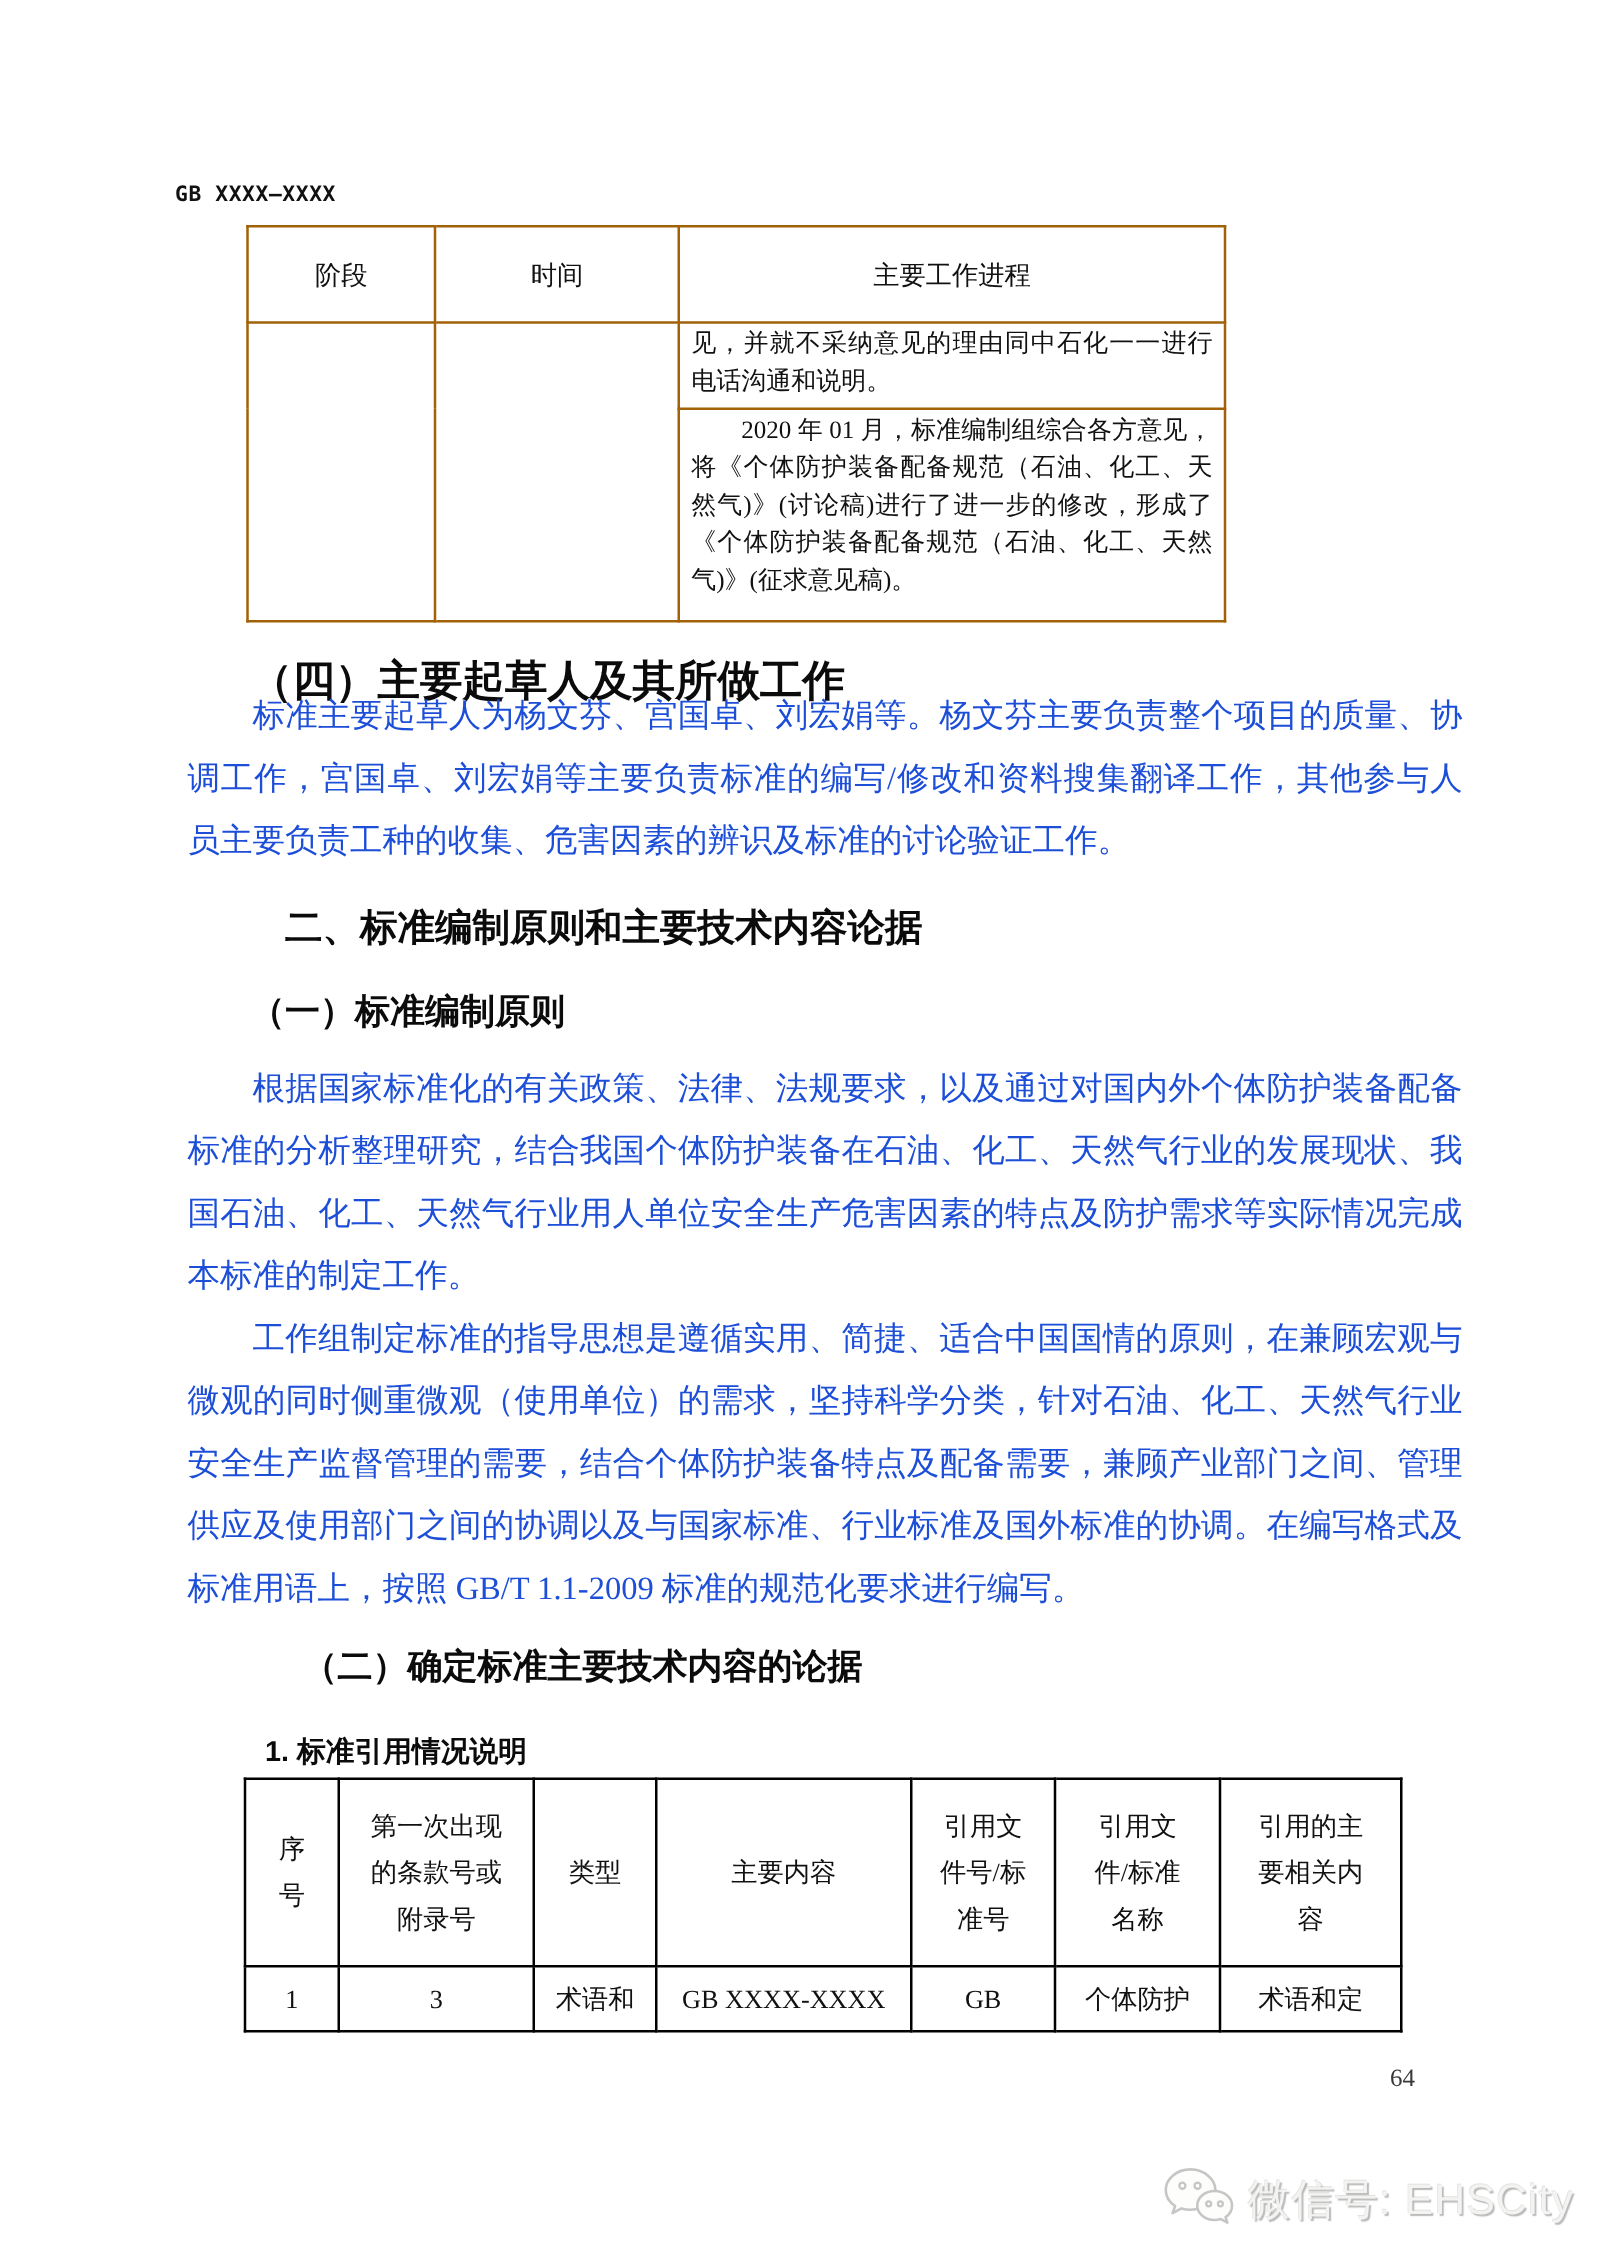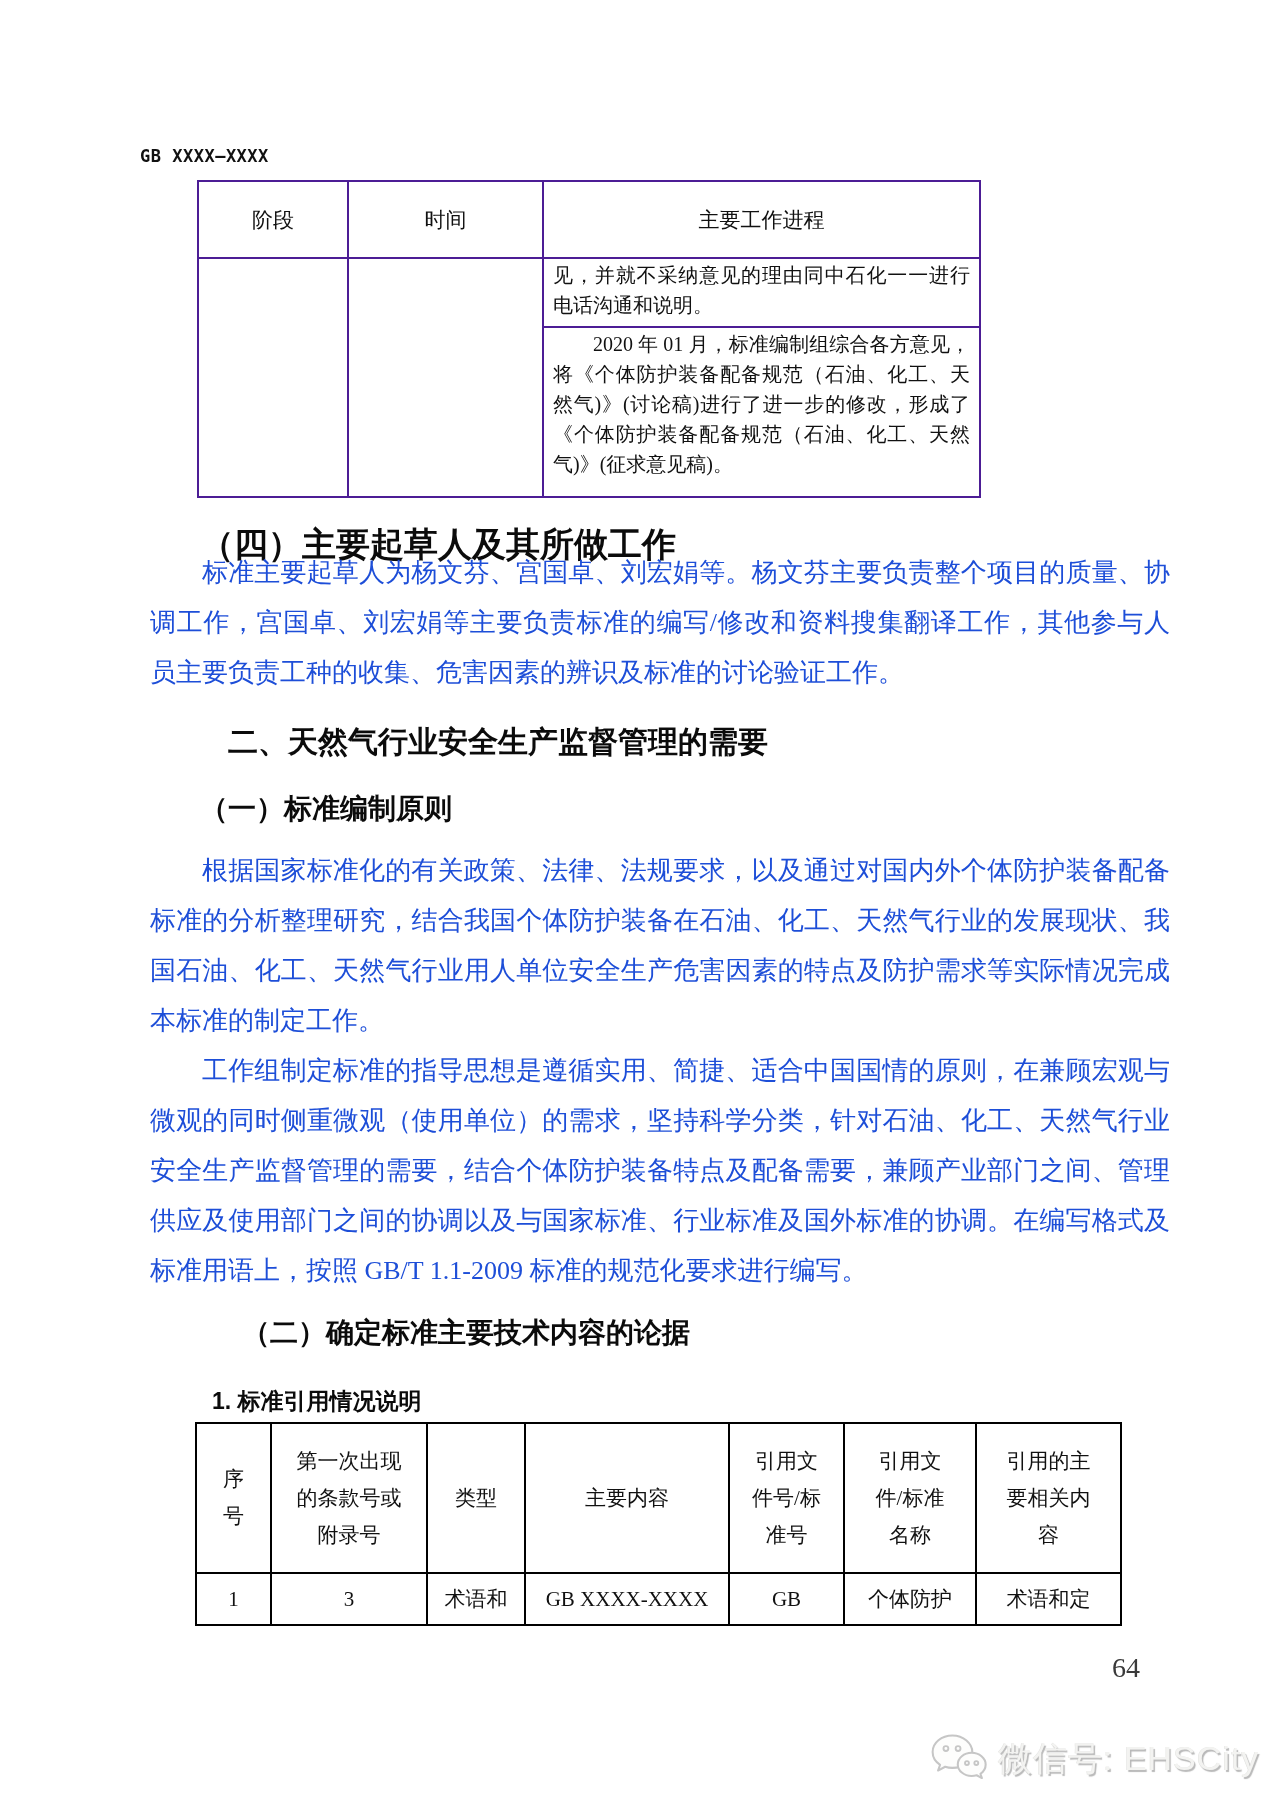--- a/index.html
+++ b/index.html
@@ -6,21 +6,21 @@
   .page{position:relative;width:1280px;height:1810px;background:#ffffff;color:#111;
         font-family:"Liberation Serif","DejaVu Serif",serif;overflow:hidden;}
 
   .gb-code{position:absolute;left:140px;top:146px;
            font-family:"DejaVu Sans Mono",monospace;font-weight:bold;font-size:17px;
            letter-spacing:0.5px;color:#111;}
 
   
   .t1{position:absolute;left:197px;top:180px;width:782px;border-collapse:collapse;
       table-layout:fixed;font-size:21px;color:#111;}
-  .t1 th,.t1 td{border:2px solid #4c1d95;padding:0;}
+  .t1 th,.t1 td{border:2px solid #a16207;padding:0;}
   .t1 th{height:75px;font-weight:normal;text-align:center;vertical-align:middle;}
   .t1 .cell-a{height:67px;vertical-align:top;}
   .t1 .cell-b{height:168px;vertical-align:top;}
   .t1 .prog{padding:1px 9px;line-height:30px;text-align:justify;font-size:20px;}
   .t1 .cell-b .prog{text-indent:2em;}
 
   
   .hd{position:absolute;font-family:"Liberation Sans",sans-serif;font-weight:bold;
       color:#0b0b0b;white-space:nowrap;}
   #h-four{left:200px;top:522px;font-size:34px;text-align:right;}
@@ -38,21 +38,21 @@
 
   
   .t2{position:absolute;left:195px;top:1422px;width:925px;border-collapse:collapse;
       table-layout:fixed;font-size:21px;color:#111;border-radius:11px;}
   .t2 th,.t2 td{border:2px solid #000;overflow:hidden;}
   .t2 th{height:148px;font-weight:normal;text-align:center;vertical-align:middle;
          line-height:37px;padding:0 22px;}
   .t2 td{height:50px;text-align:center;vertical-align:middle;padding:0 4px;white-space:nowrap;}
 
   
-  .pageno{position:absolute;left:1112px;top:1652px;font-size:28px;color:#3a3a3a;}
+  .pageno{position:absolute;left:1112px;top:1652px;font-size:20px;color:#3a3a3a;}
   .wm{position:absolute;left:930px;top:1732px;display:flex;align-items:center;gap:10px;}
   .wm-label{font-family:"Liberation Sans",sans-serif;font-size:34px;color:#f3f3f1;
             text-shadow:1.5px 1.5px 1px #b9b9b9, -0.5px -0.5px 0 #e2e2e0;
             letter-spacing:1px;white-space:nowrap;}
 </style>
 </head>
 <body>
 
 <div class="page">
 
@@ -82,21 +82,21 @@
         <div class="prog">2020 年 01 月，标准编制组综合各方意见，将《个体防护装备配备规范（石油、化工、天然气)》(讨论稿)进行了进一步的修改，形成了《个体防护装备配备规范（石油、化工、天然气)》(征求意见稿)。</div>
       </td>
     </tr>
   </tbody>
     </table>
 
   <div class="hd" id="h-four">（四）主要起草人及其所做工作</div>
 
   <div class="para" id="p1">标准主要起草人为杨文芬、宫国卓、刘宏娟等。杨文芬主要负责整个项目的质量、协调工作，宫国卓、刘宏娟等主要负责标准的编写/修改和资料搜集翻译工作，其他参与人员主要负责工种的收集、危害因素的辨识及标准的讨论验证工作。</div>
 
-  <div class="hd" id="h-two-main">二、天然气行业安全生产监督管理的需要</div>
+  <div class="hd" id="h-two-main">二、标准编制原则和主要技术内容论据</div>
 
   <div class="hd" id="h-one">（一）标准编制原则</div>
 
   <div class="para" id="p2">根据国家标准化的有关政策、法律、法规要求，以及通过对国内外个体防护装备配备标准的分析整理研究，结合我国个体防护装备在石油、化工、天然气行业的发展现状、我国石油、化工、天然气行业用人单位安全生产危害因素的特点及防护需求等实际情况完成本标准的制定工作。</div>
 
   <div class="para" id="p3">工作组制定标准的指导思想是遵循实用、简捷、适合中国国情的原则，在兼顾宏观与微观的同时侧重微观（使用单位）的需求，坚持科学分类，针对石油、化工、天然气行业安全生产监督管理的需要，结合个体防护装备特点及配备需要，兼顾产业部门之间、管理供应及使用部门之间的协调以及与国家标准、行业标准及国外标准的协调。在编写格式及标准用语上，按照 GB/T 1.1-2009 标准的规范化要求进行编写。</div>
 
   <div class="hd" id="h-two">（二）确定标准主要技术内容的论据</div>
 
   <div class="hd" id="sub-one">1. 标准引用情况说明</div>

